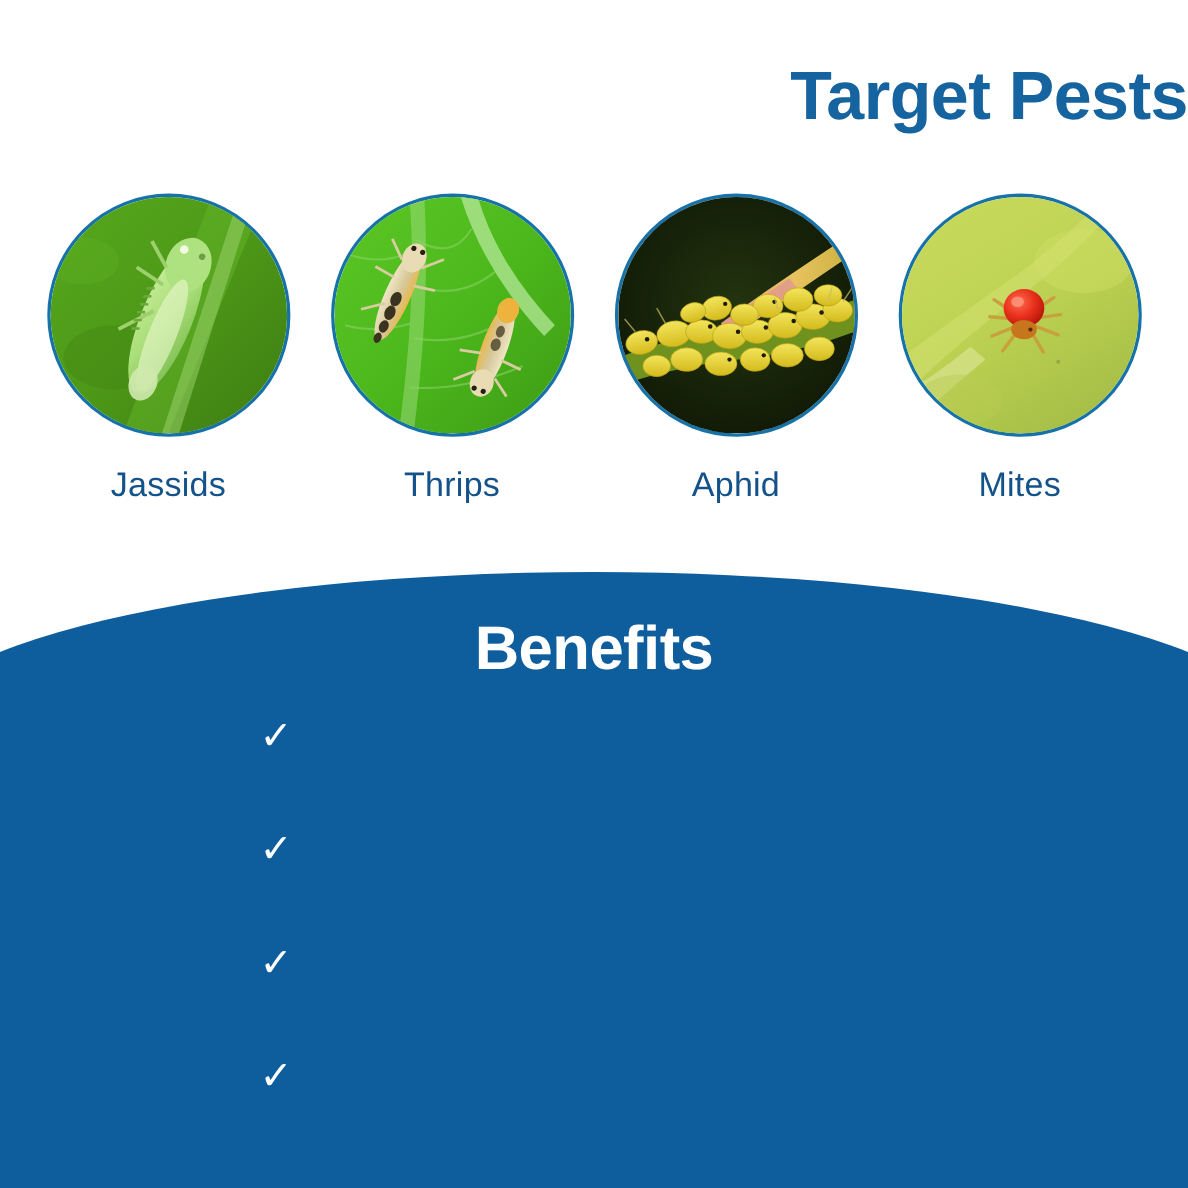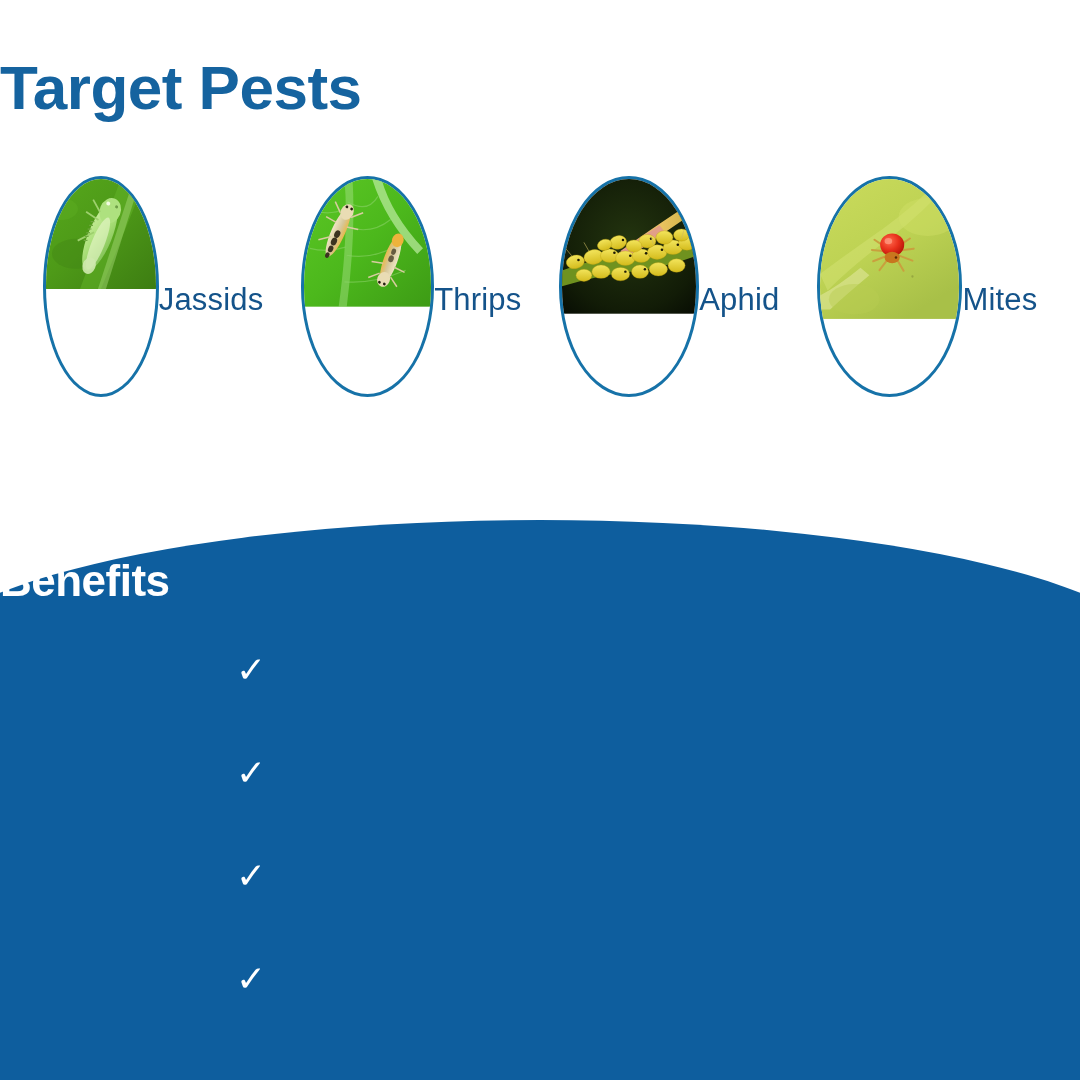--- a/index.html
+++ b/index.html
@@ -17,42 +17,42 @@
     background: #ffffff;
     overflow: hidden;
   }
 
   
   .title {
     position: absolute;
     top: 52px;
     left: 0;
     width: 1080px;
-    text-align: left;
+    text-align: right;
     font-size: 62px;
     font-weight: 700;
     letter-spacing: -0.5px;
     color: #15639f;
     font-family: "Liberation Sans", sans-serif;
   }
 
   
   .pest-row {
     position: absolute;
     top: 176px;
     left: 0;
     width: 1080px;
     display: flex;
     justify-content: center;
     gap: 37px;
   }
   .pest-item {
     width: 221px;
     display: flex;
-    flex-direction: row;
+    flex-direction: column;
     align-items: center;
   }
   .pest-circle {
     width: 221px;
     height: 221px;
     border-radius: 50%;
     border: 3px solid #1672a8;
     box-sizing: border-box;
     overflow: hidden;
     position: relative;
@@ -79,22 +79,22 @@
     height: 720px;
     background: #0e5e9e;
     border-top-left-radius: 50% 150px;
     border-top-right-radius: 50% 150px;
   }
   .benefits-title {
     position: absolute;
     top: 556px;
     left: 0;
     width: 1080px;
-    text-align: left;
-    font-size: 44px;
+    text-align: center;
+    font-size: 56px;
     font-weight: 700;
     color: #ffffff;
     letter-spacing: -0.5px;
     font-family: "Liberation Sans", sans-serif;
   }
   .benefits-list {
     position: absolute;
     top: 652px;
     left: 0;
     width: 1080px;

